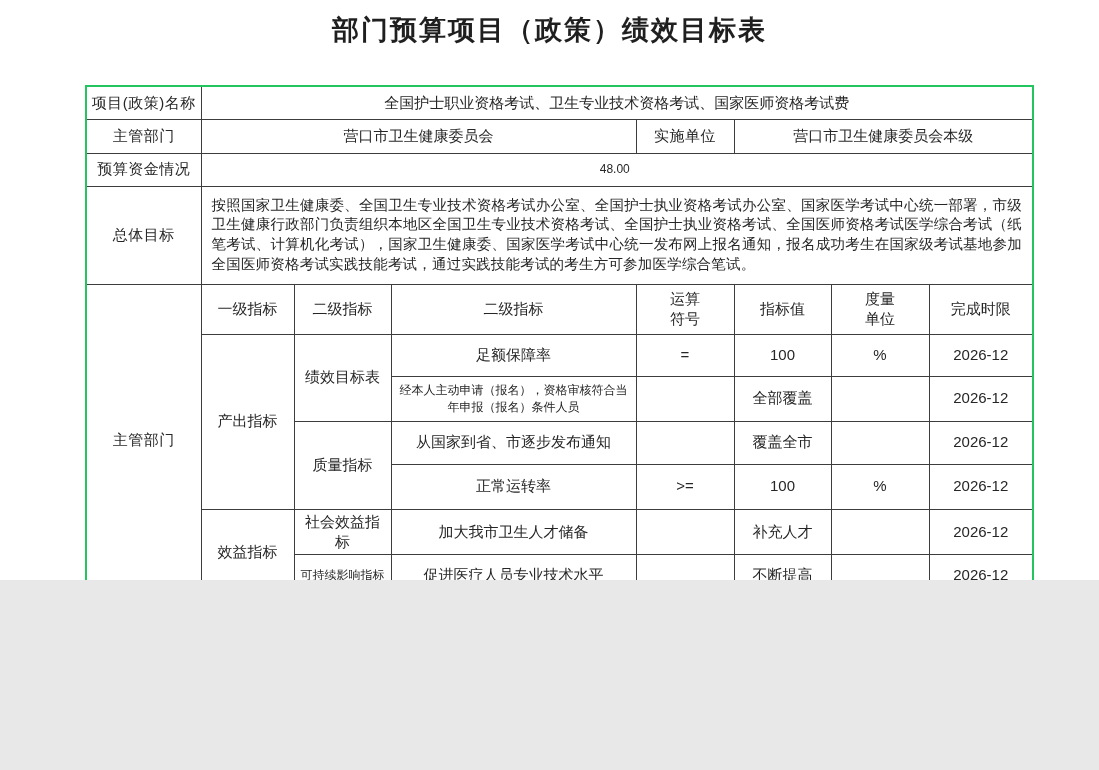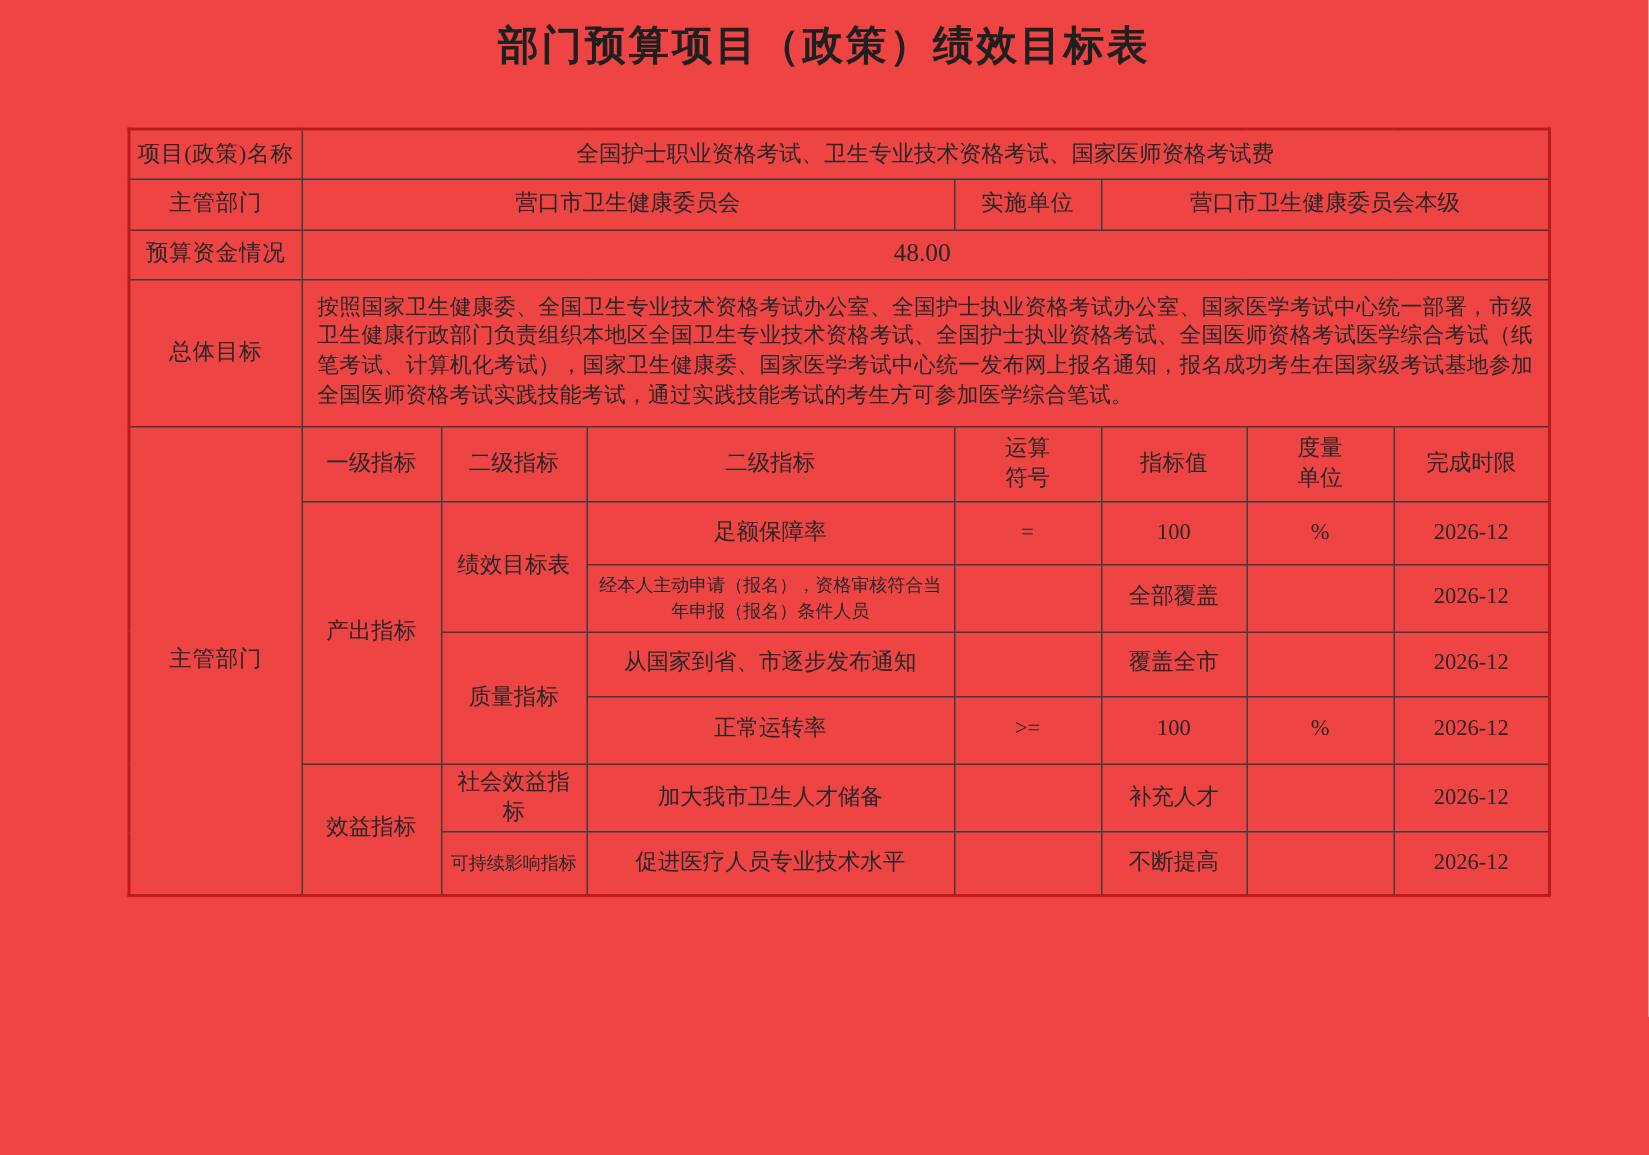--- a/index.html
+++ b/index.html
@@ -1,20 +1,20 @@
 <!DOCTYPE html>
 <html><head>
 <meta charset="utf-8">
 <style>
   html,body{margin:0;padding:0;background:#e8e8e8;}
   .page{
     position:relative;
-    width:1099px;height:770px;
-    background:#ef4444;
-    font-family:Liberation Serif, serif;
+    width:1099px;height:580px;
+    background:#ffffff;
+    font-family:Liberation Sans, sans-serif;
     color:#262626;
     overflow:hidden;
   }
   .doc-title{
     position:absolute;top:12px;left:0;width:100%;
     text-align:center;
     font-size:27px;font-weight:bold;letter-spacing:2px;
     color:#1f1f1f;
   }
   .meta-row{position:absolute;top:52px;left:85px;width:947px;height:30px;}
@@ -25,23 +25,23 @@
     border-collapse:collapse;table-layout:fixed;
     font-size:15px;
   }
   table.main td{
     border:1px solid #3d3d3d;
     text-align:center;vertical-align:middle;
     padding:2px 4px;
     line-height:1.35;
     overflow:hidden;
   }
-  table.main{border:2px solid #b91c1c;}
+  table.main{border:2px solid #22c55e;}
   .label-cell{letter-spacing:0.5px;}
-  .budget-value{text-align:right;padding-right:8px !important;font-size:17px;margin-top:16px;}
+  .budget-value{text-align:right;padding-right:8px !important;font-size:12px;margin-top:16px;}
   .goal-text{
     text-align:justify !important;
     padding:6px 10px !important;
     font-size:14.5px;line-height:21px;
     letter-spacing:0.2px;
     margin-left:44px;
   }
   .hdr{white-space:pre-line;}
   .small-wrap{font-size:12px;line-height:20px;}
 </style>

